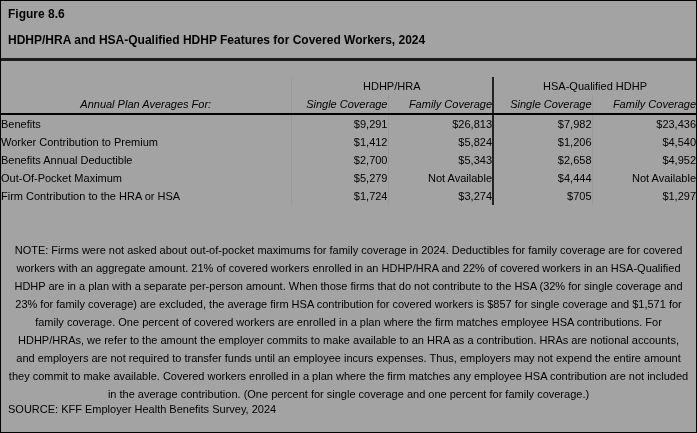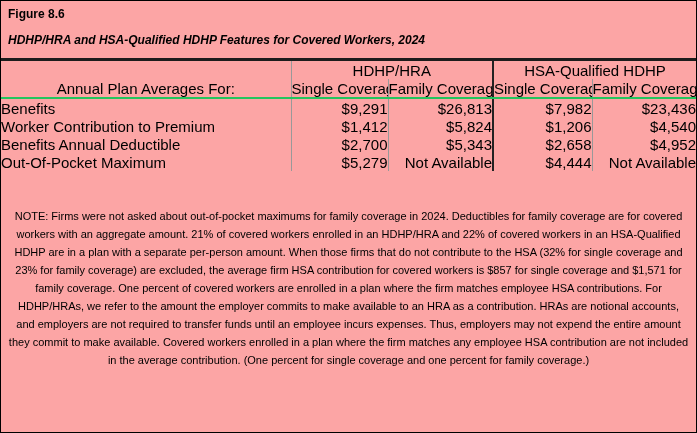--- a/index.html
+++ b/index.html
@@ -5,73 +5,73 @@
   html, body {
     margin: 0;
     padding: 0;
     background: #fff;
   }
   .figure {
     position: relative;
     width: 695px;
     height: 431px;
     border: 1px solid #000;
-    background: #fca5a5;
+    background: #a3a3a3;
     font-family: "Liberation Sans", "DejaVu Sans", sans-serif;
     color: #000;
     overflow: hidden;
     box-sizing: content-box;
   }
   .title-block {
     padding: 6px 7px 0 7px;
   }
   .fig-number {
     font-size: 12px;
     font-weight: bold;
     line-height: 14px;
     margin: 0 0 12px 0;
   }
   .fig-title {
     font-size: 12px;
     font-weight: bold;
     line-height: 14px;
     margin: 0;
-    font-style: italic;
   }
   .title-sep {
     margin-top: 11px;
     height: 0;
     border-top: 3px solid #1c1c1c;
   }
   table.figtable {
+    margin-top: 16px;
     border-collapse: collapse;
     table-layout: fixed;
     width: 695px;
-    font-size: 15px;
+    font-size: 11px;
   }
   table.figtable td, table.figtable th {
     padding: 0;
     height: 18px;
     vertical-align: middle;
     font-weight: normal;
     overflow: hidden;
     white-space: nowrap;
   }
   .col-label   { width: 290px; }
   .col-s1      { width: 97px; }
   .col-f1      { width: 105px; }
   .col-s2      { width: 99px; }
   .col-f2      { width: 104px; }
   .group-head {
     font-weight: bold;
     text-align: center;
   }
   .v-gray { border-left: 1px solid #999; }
   .v-dark { border-left: 2px solid #222; }
-  .subhead-row td { border-bottom: 2px solid #22c55e; }
+  .subhead-row td { border-bottom: 2px solid #000000; font-style: italic; }
   .sub-label { text-align: center; }
   td.row-label {
     text-align: left;
     padding-left: 7px;
   }
   td.cell-val { text-align: right; }
   .note {
     margin: 36px 7px 12px 7px;
     font-size: 11px;
     line-height: 18px;
@@ -140,19 +140,27 @@
         <td class="cell-val v-dark">$2,658</td>
         <td class="cell-val v-gray">$4,952</td>
       </tr>
       <tr>
         <td class="row-label">Out-Of-Pocket Maximum</td>
         <td class="cell-val v-gray">$5,279</td>
         <td class="cell-val v-gray">Not Available</td>
         <td class="cell-val v-dark">$4,444</td>
         <td class="cell-val v-gray">Not Available</td>
       </tr>
+      <tr>
+        <td class="row-label">Firm Contribution to the HRA or HSA</td>
+        <td class="cell-val v-gray">$1,724</td>
+        <td class="cell-val v-gray">$3,274</td>
+        <td class="cell-val v-dark">$705</td>
+        <td class="cell-val v-gray">$1,297</td>
+      </tr>
     </tbody>
   </table>
 
   <p class="note">NOTE: Firms were not asked about out-of-pocket maximums for family coverage in 2024. Deductibles for family coverage are for covered workers with an aggregate amount. 21%  of covered workers enrolled in an HDHP/HRA and 22% of covered workers in an HSA-Qualified HDHP are in a plan with a separate per-person amount. When those firms that do not contribute to the HSA (32% for single coverage and 23% for family coverage) are excluded, the average firm HSA contribution for covered workers is $857 for single coverage and $1,571 for family coverage. One percent of covered workers are enrolled in a plan where the firm matches employee HSA contributions. For HDHP/HRAs, we refer to the amount the employer commits to make available to an HRA as a contribution. HRAs are notional accounts, and employers are not required to transfer funds until an employee incurs expenses. Thus, employers may not expend the entire amount they commit to make available. Covered workers enrolled in a plan where the firm matches any employee HSA contribution are not included in the average contribution. (One percent for single coverage and one percent for family coverage.)</p>
 
+  <p class="source">SOURCE: KFF Employer Health Benefits Survey, 2024</p>
 
 </div>
 
 </body></html>

